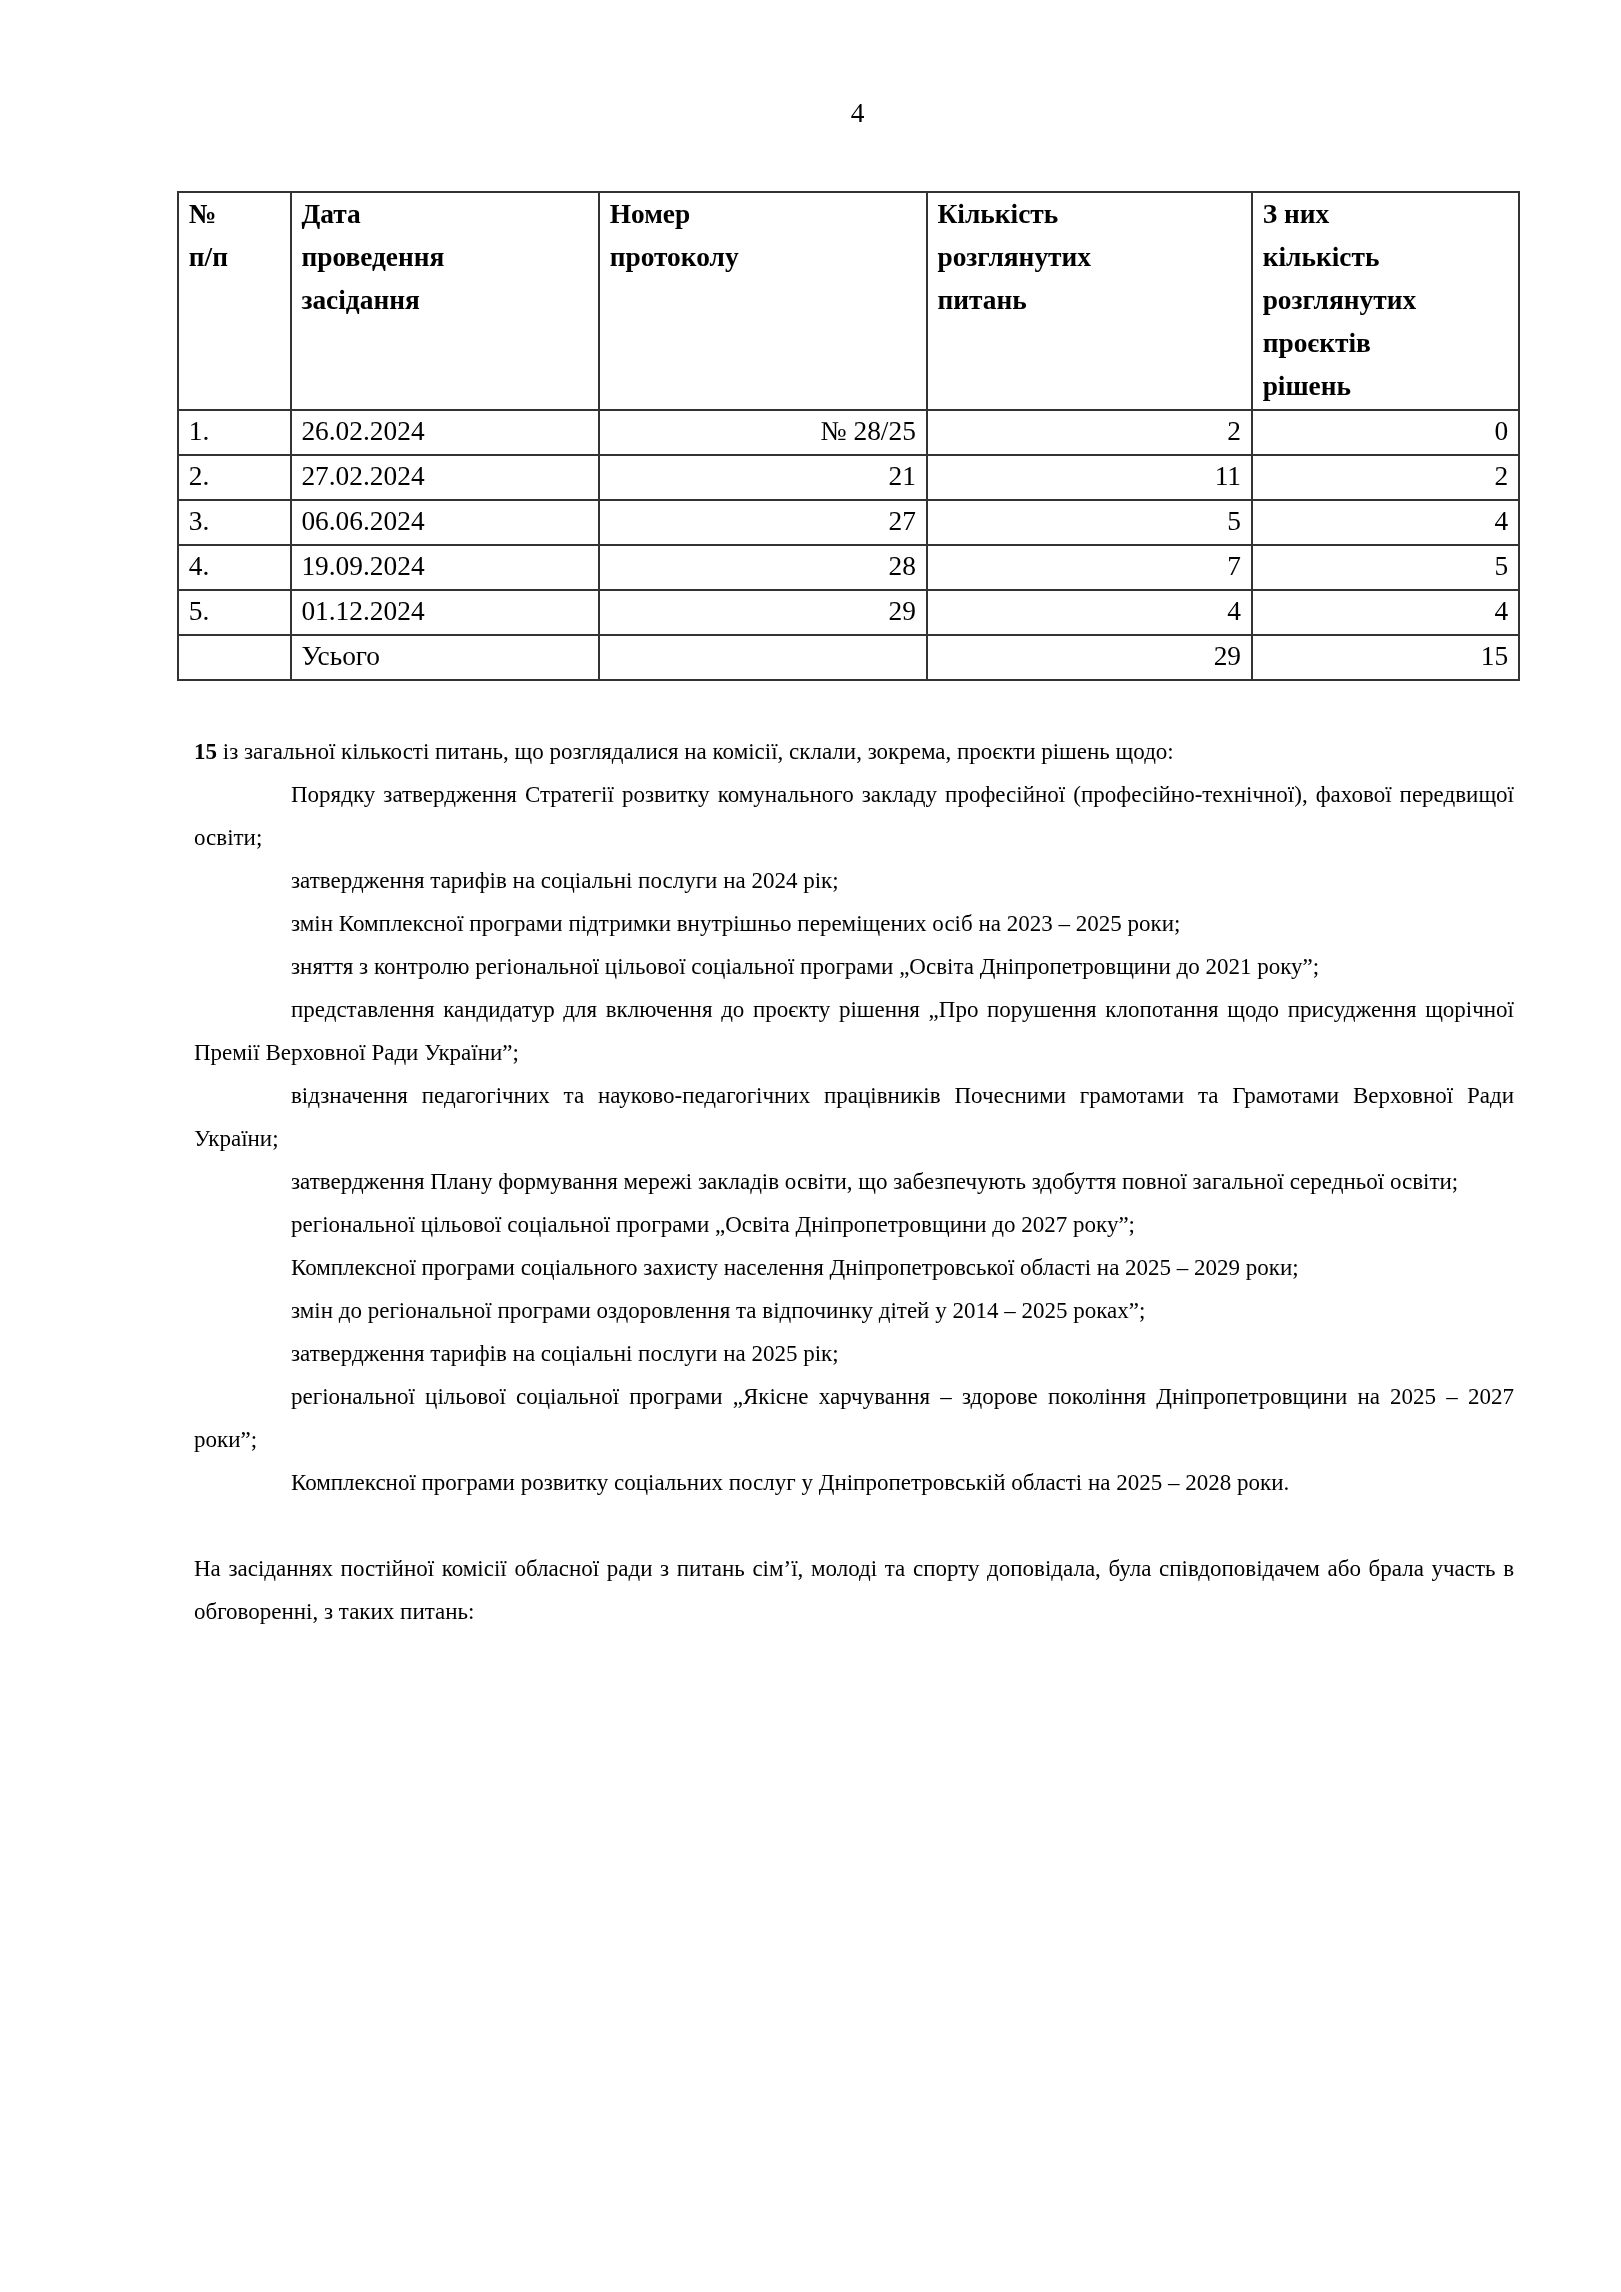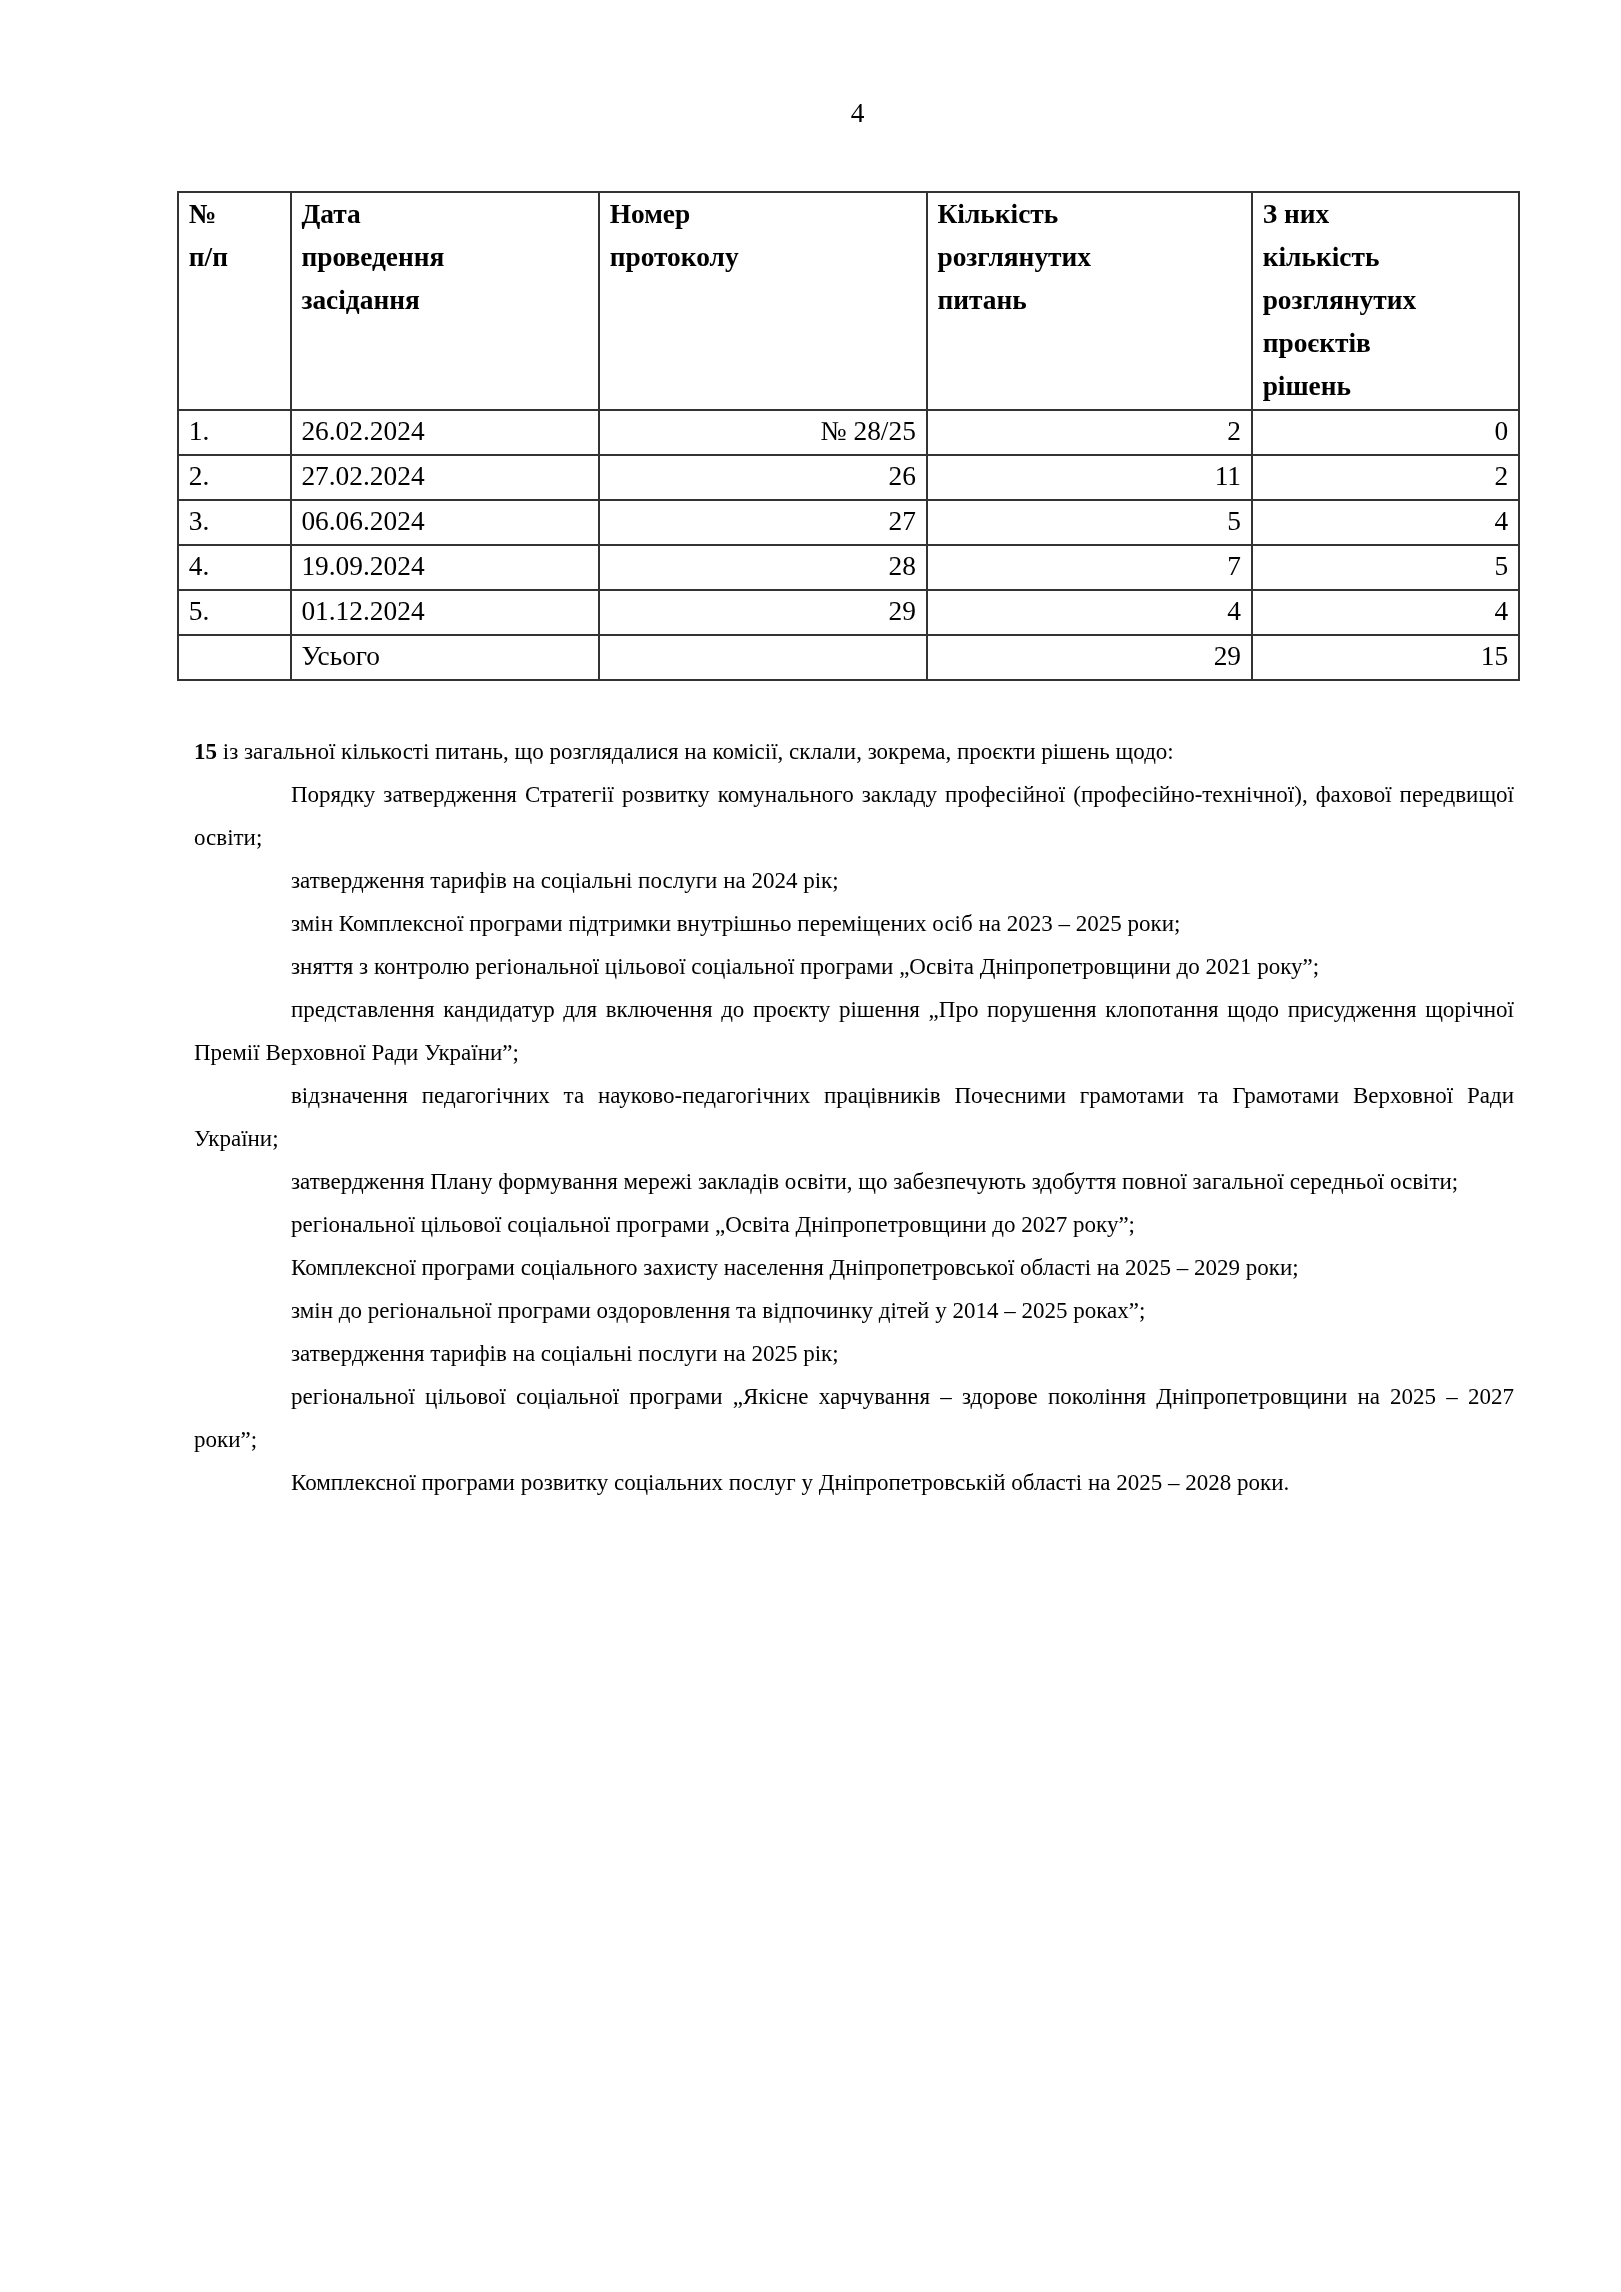--- a/index.html
+++ b/index.html
@@ -43,21 +43,21 @@
     <tr>
       <td>1.</td>
       <td>26.02.2024</td>
       <td class="center">№ 28/25</td>
       <td class="center">2</td>
       <td class="center">0</td>
     </tr>
     <tr>
       <td>2.</td>
       <td>27.02.2024</td>
-      <td class="center">26</td>
+      <td class="center">21</td>
       <td class="center">11</td>
       <td class="center">2</td>
     </tr>
     <tr>
       <td>3.</td>
       <td>06.06.2024</td>
       <td class="center">27</td>
       <td class="center">5</td>
       <td class="center">4</td>
     </tr>
@@ -94,14 +94,15 @@
   <p class="ind">представлення кандидатур для включення до проєкту рішення „Про порушення клопотання щодо присудження щорічної Премії Верховної Ради України”;</p>
   <p class="ind">відзначення педагогічних та науково-педагогічних працівників Почесними грамотами та Грамотами Верховної Ради України;</p>
   <p class="ind">затвердження Плану формування мережі закладів освіти, що забезпечують здобуття повної загальної середньої освіти;</p>
   <p class="ind">регіональної цільової соціальної програми „Освіта Дніпропетровщини до 2027 року”;</p>
   <p class="ind"> Комплексної програми соціального захисту населення Дніпропетровської області на 2025 – 2029 роки;</p>
   <p class="ind">змін до регіональної програми оздоровлення та відпочинку дітей у 2014 – 2025 роках”;</p>
   <p class="ind">затвердження тарифів на соціальні послуги на 2025 рік;</p>
   <p class="ind">регіональної цільової соціальної програми „Якісне харчування – здорове покоління Дніпропетровщини на 2025 – 2027 роки”;</p>
   <p class="ind">Комплексної програми розвитку соціальних послуг у Дніпропетровській області на 2025 – 2028 роки.</p>
   <div class="gap"></div>
+  <p>На засіданнях постійної комісії обласної ради з питань сім’ї, молоді та спорту доповідала, була співдоповідачем або брала участь в обговоренні, з таких питань:</p>
 </div>
 
 
 </body></html>

